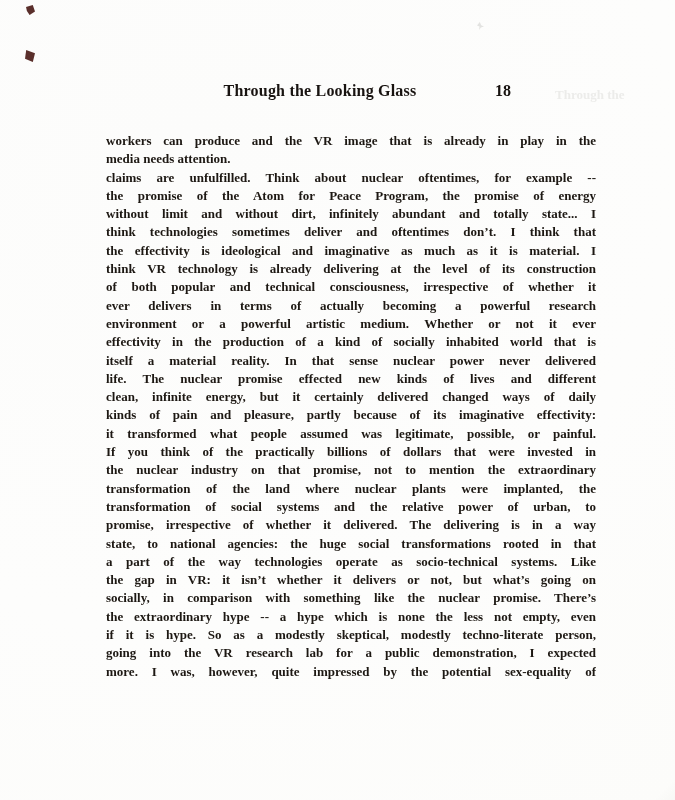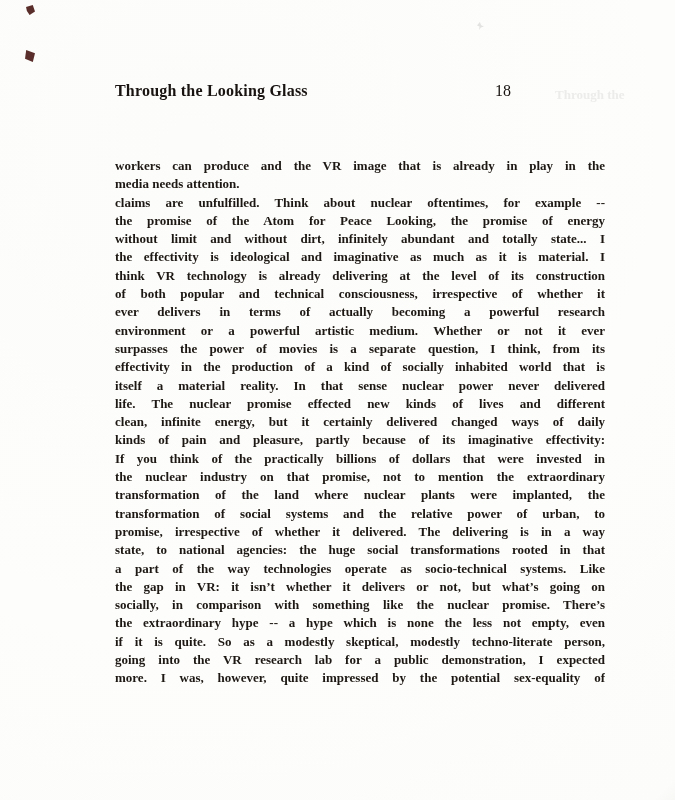--- a/index.html
+++ b/index.html
@@ -22,49 +22,49 @@
     top: 82px;
     left: 115px;
     width: 490px;
     height: 20px;
   }
   .header .title {
     position: absolute;
     left: 0;
     top: 0;
     width: 410px;
+    text-align: center;
     font-size: 16px;
     font-weight: 700;
     letter-spacing: 0.2px;
     color: #181310;
   }
   .header .page-num {
     position: absolute;
     left: 380px;
     top: 0;
     font-size: 16px;
-    font-weight: 400;
+    font-weight: 700;
     color: #181310;
   }
   .header .ghost {
     position: absolute;
     left: 440px;
     top: 5px;
     font-size: 13px;
     font-weight: 700;
     color: #ececea;
     filter: blur(0.4px);
     white-space: nowrap;
   }
   .body-text {
     position: absolute;
     top: 132px;
-    left: 115px;
+    left: 106px;
     width: 490px;
-    margin-top: 25px;
   }
   .line {
     font-size: 13px;
     font-weight: 700;
     line-height: 18.3px;
     height: 18.3px;
     overflow: hidden;
     text-align: justify;
     text-align-last: justify;
     color: #1d1813;
@@ -109,42 +109,43 @@
   <div class="header">
     <div class="title">Through the Looking Glass</div>
     <div class="page-num">18</div>
     <div class="ghost">Through the</div>
   </div>
 
   <div class="body-text">
       <div class="line"><span>workers can produce and the VR image that is already in play in the</span></div>
       <div class="line no-stretch"><span>media needs attention.</span></div>
       <div class="line"><span>claims are unfulfilled.  Think about nuclear oftentimes, for example --</span></div>
-      <div class="line"><span>the promise of the Atom for Peace Looking, the promise of energy</span></div>
+      <div class="line"><span>the promise of the Atom for Peace Program, the promise of energy</span></div>
       <div class="line"><span>without limit and without dirt, infinitely abundant and totally state... I</span></div>
+      <div class="line"><span>think technologies sometimes deliver and oftentimes don’t.  I think that</span></div>
       <div class="line"><span>the effectivity is ideological and imaginative as much as it is material.  I</span></div>
       <div class="line"><span>think VR technology is </span><span class="em">already</span><span> delivering at the level of its construction</span></div>
       <div class="line"><span>of both popular and technical consciousness, irrespective of whether it</span></div>
       <div class="line"><span>ever delivers in terms of actually becoming a powerful research</span></div>
       <div class="line"><span>environment or a powerful artistic medium.  Whether or not it ever</span></div>
-      <div class="line"><span>surpasses the power of movies is a separate question, I think, from its</span></div>
       <div class="line"><span>effectivity in the production of a kind of socially inhabited world that is</span></div>
       <div class="line"><span>itself a material reality.  In that sense nuclear power never delivered</span></div>
       <div class="line"><span>life.  The nuclear promise effected new kinds of lives and different</span></div>
       <div class="line"><span>clean, infinite energy, but it certainly delivered changed ways of daily</span></div>
       <div class="line"><span>kinds of pain and pleasure, partly because of its imaginative effectivity:</span></div>
+      <div class="line"><span>it transformed what people assumed was legitimate, possible, or painful.</span></div>
       <div class="line"><span>If you think of the practically billions of dollars that were invested in</span></div>
       <div class="line"><span>the nuclear industry on that promise, not to mention the extraordinary</span></div>
       <div class="line"><span>transformation of the land where nuclear plants were implanted, the</span></div>
       <div class="line"><span>transformation of social systems and the relative power of urban, to</span></div>
       <div class="line"><span>promise, irrespective of whether it delivered.  The delivering is in a way</span></div>
       <div class="line"><span>state, to national agencies: the huge social transformations rooted in that</span></div>
       <div class="line"><span>a part of the way technologies operate as socio-technical systems.  Like</span></div>
       <div class="line"><span>the gap in VR: it isn’t whether it delivers or not, but what’s going on</span></div>
       <div class="line"><span>socially, in comparison with something like the nuclear promise.  There’s</span></div>
       <div class="line"><span>the extraordinary hype -- a hype which is none the less not empty, even</span></div>
-      <div class="line"><span>if it is quite.  So as a modestly skeptical, modestly techno-literate person,</span></div>
+      <div class="line"><span>if it is hype.  So as a modestly skeptical, modestly techno-literate person,</span></div>
       <div class="line"><span>going into the VR research lab for a public demonstration, I expected</span></div>
       <div class="line"><span>more.  I was, however, quite impressed by the potential sex-equality of</span></div>
     </div>
 
   <div class="corner-shade"></div>
 </div>
 
 </body></html>

